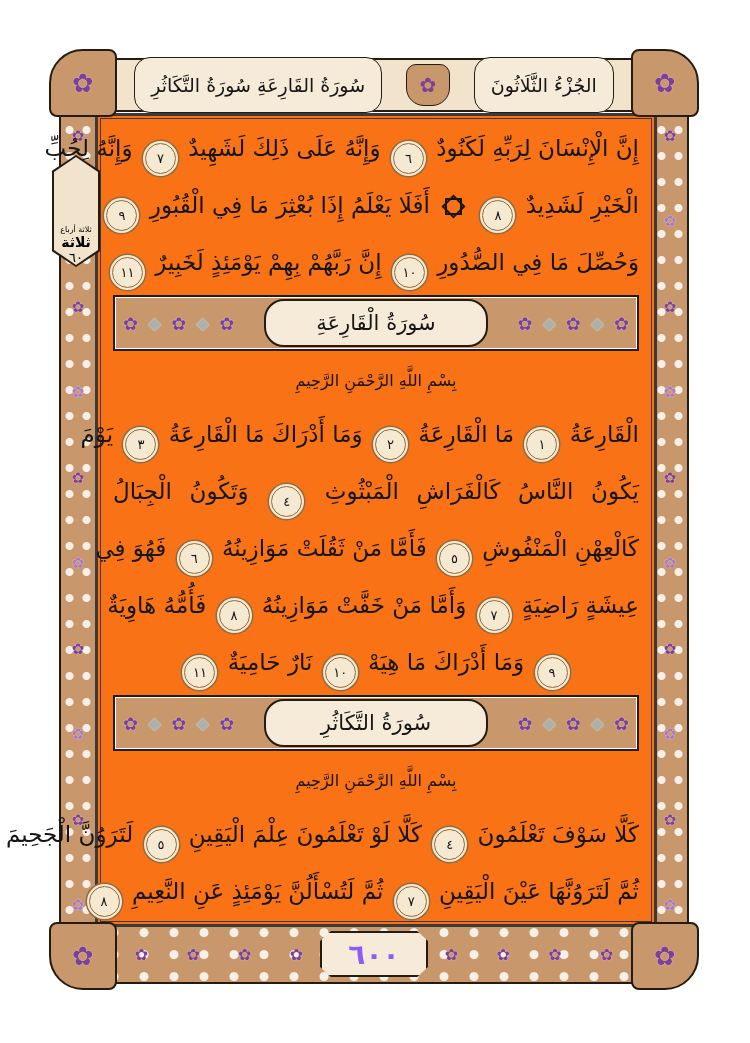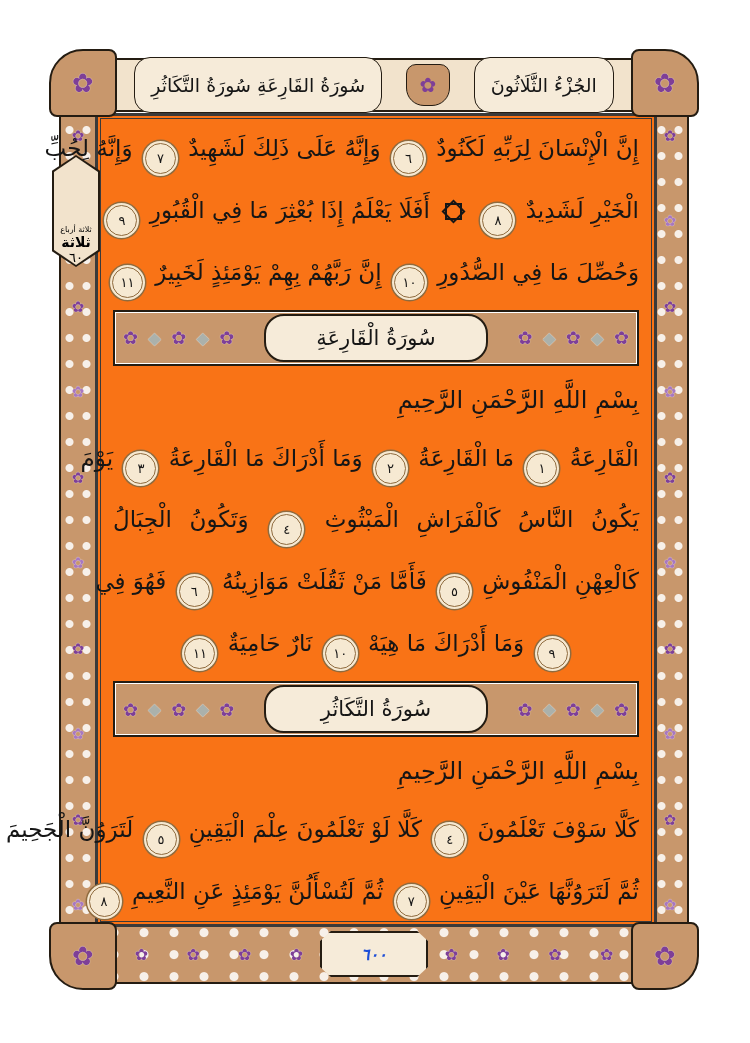--- a/index.html
+++ b/index.html
@@ -52,21 +52,21 @@
   .bottom-band{position:absolute;left:22px;right:22px;bottom:8px;height:56px;background:#C8976C;border:2px solid #241c12;
                border-radius:0 0 18px 18px;display:flex;align-items:center;justify-content:space-between;
                padding:0 14px;z-index:2;
                background-image:radial-gradient(circle at 50% 30%, rgba(255,255,255,.85) 0 4px, rgba(255,255,255,0) 5px);
                background-size:30px 22px;}
   .bottom-band .fl{font-size:16px;color:#7E3F97;text-shadow:0 0 1px #fff;}
   .pageno-cartouche{position:absolute;left:50%;top:50%;transform:translate(-50%,-50%);
                     width:104px;height:42px;background:#F6EBD9;border:2px solid #241c12;
                     clip-path:polygon(10% 0,90% 0,100% 22%,100% 78%,90% 100%,10% 100%,0 78%,0 22%);
                     display:flex;align-items:center;justify-content:center;}
-  .pageno{font-size:16px;color:#1d4ed8;font-weight:bold;font-style:italic;}
+  .pageno{font-size:28px;color:#8b5cf6;font-weight:bold;}
 
   
   .inner-frame{position:absolute;left:50px;top:68px;width:556px;height:808px;border:3px solid #3a3a3a;background:#f97316;z-index:2;}
   .inner-frame2{position:absolute;inset:2px;border:1px solid #3a3a3a;}
   .text-area{position:absolute;inset:0;padding:5px 12px;display:flex;flex-direction:column;justify-content:space-between;}
 
   .line{direction:rtl;text-align:justify;text-align-last:justify;font-size:23px;line-height:49px;height:49px;
         color:#161616;white-space:nowrap;overflow:visible;}
   .line.center{text-align:center;text-align-last:center;}
 
@@ -81,21 +81,21 @@
   
   .surah-banner{height:52px;background:#C8976C;border:2px solid #241c12;box-shadow:0 0 0 1px #fff inset;
                 display:flex;align-items:center;justify-content:space-between;padding:0 8px;position:relative;}
   .banner-side{display:flex;gap:10px;align-items:center;overflow:hidden;}
   .banner-side .fl{font-size:18px;color:#7E3F97;text-shadow:0 0 1px #fff;}
   .banner-side .dm{font-size:17px;color:#ABB1AB;text-shadow:0 0 1px #fff;}
   .banner-cartouche{background:#F6EBD9;border:2px solid #241c12;border-radius:20px;min-width:220px;height:44px;
                     display:flex;align-items:center;justify-content:center;margin:1px 8px;}
   .surah-title{font-size:21px;color:#161616;direction:rtl;white-space:nowrap;}
 
-  .bismillah{height:42px;line-height:42px;text-align:right;font-size:24px;color:#161616;direction:rtl;}
+  .bismillah{height:42px;line-height:42px;text-align:center;font-size:16px;color:#161616;direction:rtl;}
 </style>
 </head>
 <body>
 
 <div class="page">
   <div class="frame">
 
     <div class="corner tl">
         <span class="fl">✿</span>
       </div>
@@ -200,20 +200,21 @@
                 <span class="dm">◆</span>
                 <span class="fl">✿</span>
             </div>
           </div>
 
           <div class="bismillah">بِسْمِ اللَّهِ الرَّحْمَنِ الرَّحِيمِ</div>
 
           <div class="line">الْقَارِعَةُ <span class="vnum">١</span> مَا الْقَارِعَةُ <span class="vnum">٢</span> وَمَا أَدْرَاكَ مَا الْقَارِعَةُ <span class="vnum">٣</span> يَوْمَ</div>
           <div class="line">يَكُونُ النَّاسُ كَالْفَرَاشِ الْمَبْثُوثِ <span class="vnum">٤</span> وَتَكُونُ الْجِبَالُ</div>
           <div class="line">كَالْعِهْنِ الْمَنْفُوشِ <span class="vnum">٥</span> فَأَمَّا مَنْ ثَقُلَتْ مَوَازِينُهُ <span class="vnum">٦</span> فَهُوَ فِي</div>
+          <div class="line">عِيشَةٍ رَاضِيَةٍ <span class="vnum">٧</span> وَأَمَّا مَنْ خَفَّتْ مَوَازِينُهُ <span class="vnum">٨</span> فَأُمُّهُ هَاوِيَةٌ</div>
           <div class="line center"><span class="vnum">٩</span> وَمَا أَدْرَاكَ مَا هِيَهْ <span class="vnum">١٠</span> نَارٌ حَامِيَةٌ <span class="vnum">١١</span></div>
 
           <div class="surah-banner">
             <div class="banner-side">
               <span class="fl">✿</span>
                 <span class="dm">◆</span>
                 <span class="fl">✿</span>
                 <span class="dm">◆</span>
                 <span class="fl">✿</span>
             </div>

